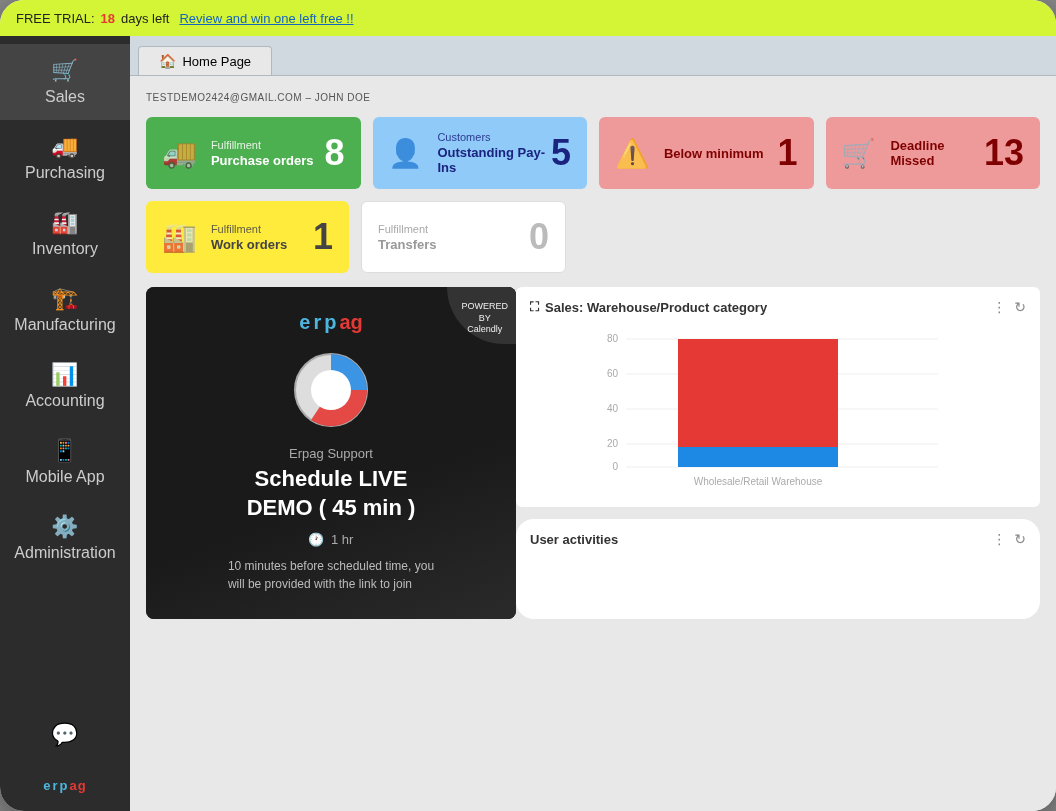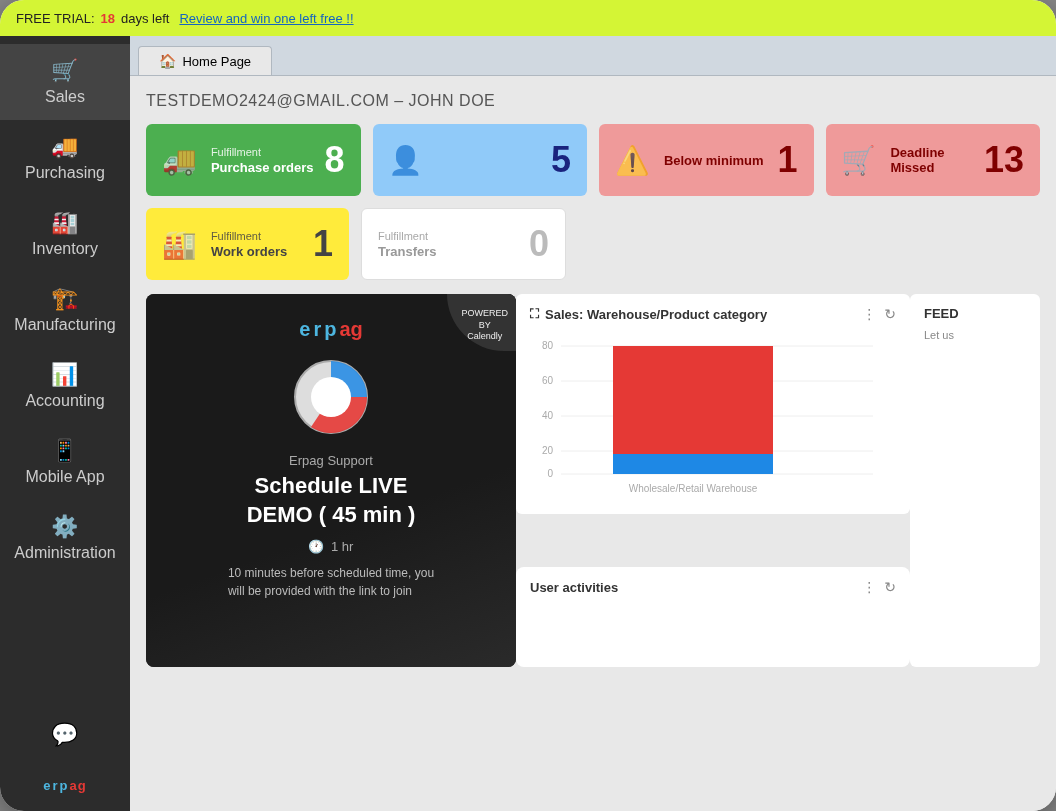--- a/index.html
+++ b/index.html
@@ -117,21 +117,21 @@
     }
     .tab.active { background: #e8e8e8; font-weight: 500; }
     .home-icon-tab { color: #888; font-size: 14px; }
     .content-area {
       flex: 1;
       padding: 16px;
       overflow-y: auto;
       overflow-x: hidden;
     }
     .user-header {
-      font-size: 16px;
+      font-size: 10px;
       color: #555;
       margin-bottom: 14px;
       font-weight: 500;
       letter-spacing: 0.5px;
     }
     .dashboard-cards-row {
       display: flex;
       gap: 12px;
       margin-bottom: 12px;
       flex-wrap: nowrap;
@@ -265,24 +265,23 @@
       align-items: center;
       gap: 8px;
     }
     .chart-action-btn {
       color: #888;
       cursor: pointer;
       font-size: 14px;
     }
     .user-activities-panel {
       background: #fff;
-      border-radius: 8px;
+      border-radius: 18px;
       padding: 12px 14px;
       min-height: 100px;
-      margin-top: 41px;
     }
     .third-panel-col {
       width: 130px;
       display: flex;
       flex-direction: column;
       gap: 12px;
     }
     
     .pie-svg { width: 80px; height: 80px; }
   </style>
@@ -369,20 +368,24 @@
                 <span class="card-type">Fulfillment</span>
                 <span class="card-name">Purchase orders</span>
               </div>
             </div>
             <span class="card-number">8</span>
           </div>
 
           <div class="dashboard-card card-blue">
             <div style="display:flex;align-items:center;gap:8px;">
               <span class="card-icon">👤</span>
+              <div class="card-left">
+                <span class="card-type">Customers</span>
+                <span class="card-name">Outstanding Pay-Ins</span>
+              </div>
             </div>
             <span class="card-number">5</span>
           </div>
 
           <div class="dashboard-card card-pink">
             <div style="display:flex;align-items:center;gap:8px;">
               <span class="card-icon">⚠️</span>
               <div class="card-left">
                 <span class="card-name">Below minimum</span>
               </div>
@@ -512,28 +515,18 @@
                 </div>
                 <div class="chart-actions">
                   <span class="chart-action-btn">⋮</span>
                   <span class="chart-action-btn">↻</span>
                 </div>
               </div>
             </div>
 
           </div>
 
-          <div class="third-panel-col">
-            <div class="chart-panel" style="min-height:80px;">
-              <div class="chart-header">
-                <div class="chart-title">
-                  <span>FEED</span>
-                </div>
-              </div>
-              <div style="font-size:11px;color:#888;margin-top:4px;">Let us</div>
-            </div>
-          </div>
 
         </div>
       </div>
     </div>
   </div>
 </div>
 
 </body></html>

